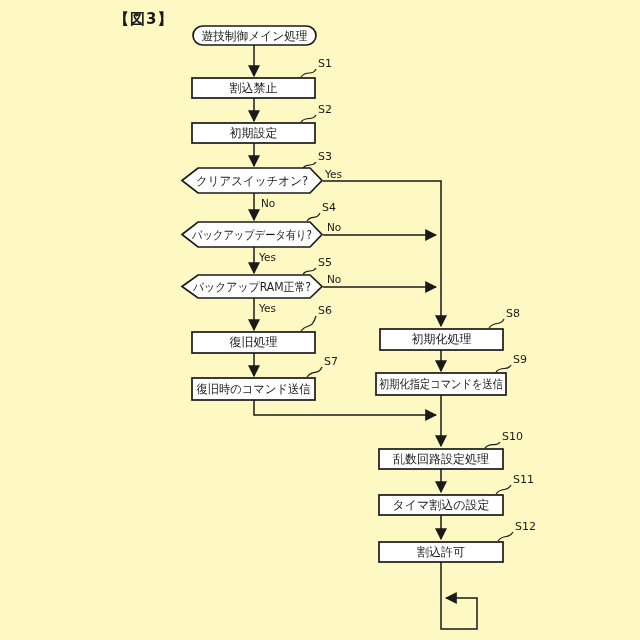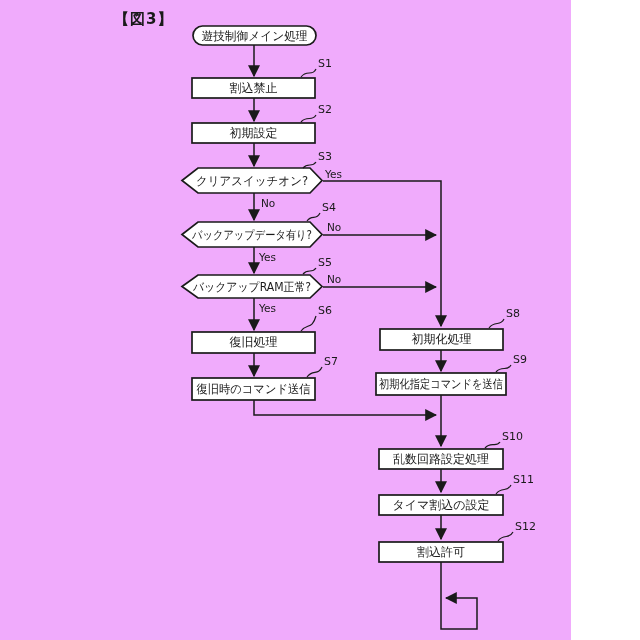--- a/index.html
+++ b/index.html
@@ -5,23 +5,23 @@
   html, body {
     margin: 0;
     padding: 0;
     background: #ffffff;
     width: 640px;
     height: 640px;
     font-family: "DejaVu Sans", sans-serif;
   }
   .stage {
     position: relative;
-    width: 571px;
+    width: 640px;
     height: 640px;
-    background: #f0abfc;
+    background: #fef9c3;
   }
   svg { display: block; }
   .shape {
     fill: #ffffff;
     stroke: #1a1a1a;
     stroke-width: 1.7;
   }
   .line {
     fill: none;
     stroke: #1a1a1a;

